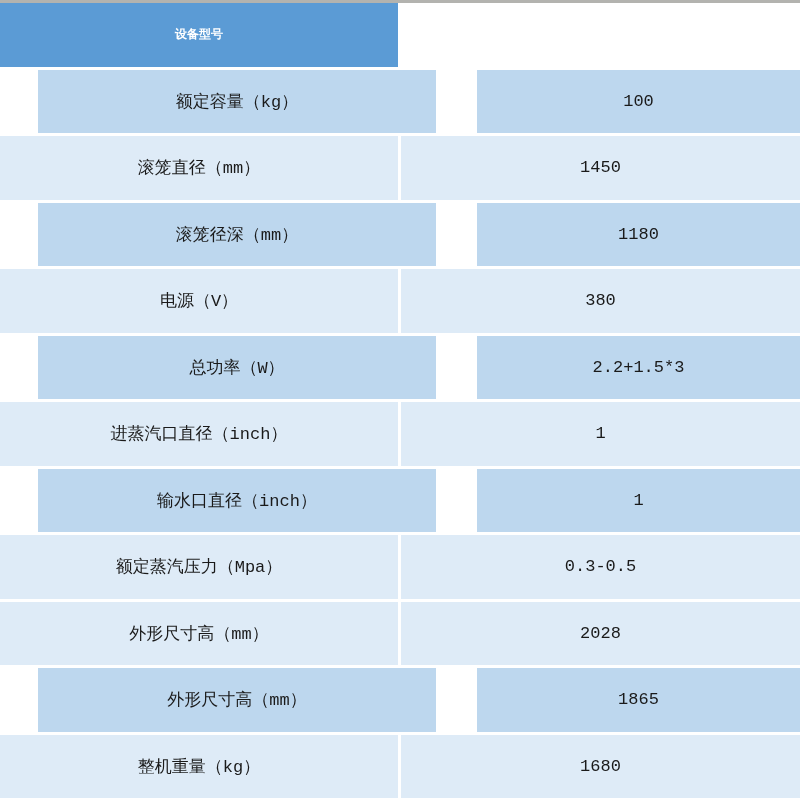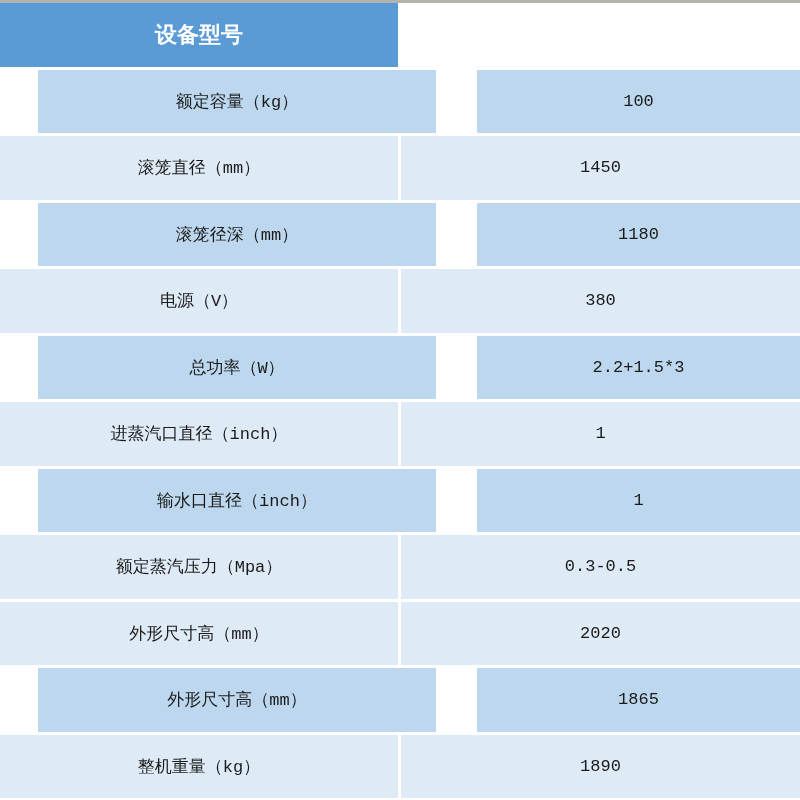--- a/index.html
+++ b/index.html
@@ -29,21 +29,21 @@
     overflow: hidden;
   }
 
   .cell.label-cell { width: 398px; flex: none; }
   .cell.value-cell { flex: 1; }
 
   .row.header-row .cell {
     background: var(--header-bg, #5B9BD5);
     color: var(--header-text, #FFFFFF);
     font-weight: bold;
-    font-size: 22px;
+    font-size: 12px;
   }
 
   .row.band-dark  .cell { background: var(--band-dark,  #BDD7EE); margin-left: 38px; }
   .row.band-light .cell { background: var(--band-light, #DEEBF7); }
 </style>
 </head>
 <body>
 
 <div class="spec-table" style="--header-bg: #5B9BD5; --header-text: #FFFFFF; --band-dark: #BDD7EE; --band-light: #DEEBF7; --top-border: #B3B3AF; --body-text: #1A1A1A;">
 
@@ -87,26 +87,26 @@
   </div>
 
   <div class="row band-light">
     <div class="cell label-cell">额定蒸汽压力（Mpa）</div>
     <div class="cell value-cell">0.3-0.5</div>
   </div>
 
 
   <div class="row band-light">
     <div class="cell label-cell">外形尺寸高（mm）</div>
-    <div class="cell value-cell">2020</div>
+    <div class="cell value-cell">2028</div>
   </div>
 
   <div class="row band-dark">
     <div class="cell label-cell">外形尺寸高（mm）</div>
     <div class="cell value-cell">1865</div>
   </div>
 
   <div class="row band-light">
     <div class="cell label-cell">整机重量（kg）</div>
-    <div class="cell value-cell">1890</div>
+    <div class="cell value-cell">1680</div>
   </div>
 
 </div>
 
 </body></html>

